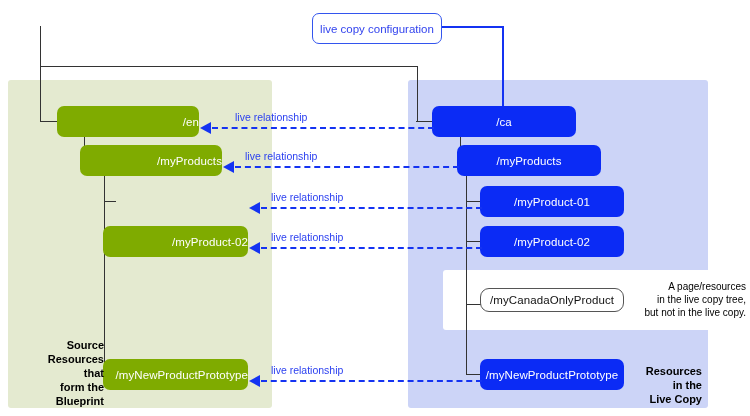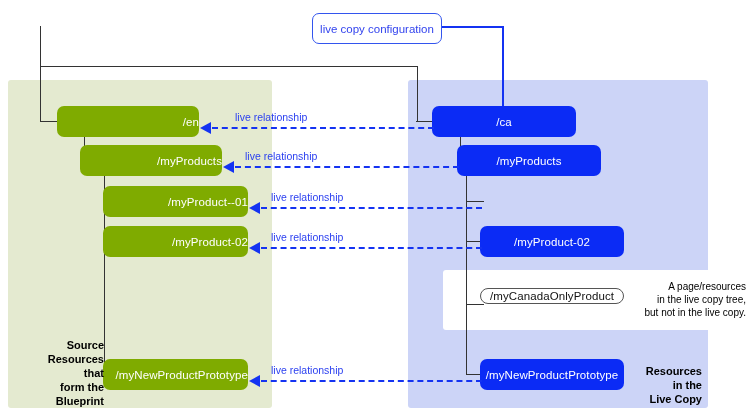--- a/index.html
+++ b/index.html
@@ -139,23 +139,20 @@
   <div class="hline" style="left:104px; top:200.6px; width:12px;"></div>
   <div class="hline" style="left:104px; top:240.6px; width:12px;"></div>
   <div class="hline" style="left:104px; top:373.6px; width:12px;"></div>
 
   <div class="node node-green" style="left:57px; top:106px; width:142px; height:31px;">
     <span>/en</span>
   </div>
   <div class="node node-green" style="left:80px; top:145px; width:142px; height:31px;">
     <span>/myProducts</span>
   </div>
-  <div class="node node-green" style="left:103px; top:186px; width:145px; height:31px;">
-    <span>/myProduct--01</span>
-  </div>
   <div class="node node-green" style="left:103px; top:226px; width:145px; height:31px;">
     <span>/myProduct-02</span>
   </div>
   <div class="node node-green" style="left:103px; top:359px; width:145px; height:31px;">
     <span>/myNewProductPrototype</span>
   </div>
 
   <div class="vline" style="left:460px; top:137px; height:24px;"></div>
   <div class="hline" style="left:460px; top:159.6px; width:18px;"></div>
 
@@ -164,24 +161,27 @@
   <div class="hline" style="left:466px; top:240.6px; width:18px;"></div>
   <div class="hline" style="left:466px; top:303.6px; width:18px;"></div>
   <div class="hline" style="left:466px; top:373.6px; width:18px;"></div>
 
   <div class="node node-blue" style="left:432px; top:106px; width:144px; height:31px;">
     <span>/ca</span>
   </div>
   <div class="node node-blue" style="left:457px; top:145px; width:144px; height:31px;">
     <span>/myProducts</span>
   </div>
+  <div class="node node-blue" style="left:480px; top:186px; width:144px; height:31px;">
+    <span>/myProduct-01</span>
+  </div>
   <div class="node node-blue" style="left:480px; top:226px; width:144px; height:31px;">
     <span>/myProduct-02</span>
   </div>
-  <div class="node node-white" style="left:480px; top:288px; width:144px; height:16px;justify-content:center;">
+  <div class="node node-white" style="left:480px; top:288px; width:144px; height:24px;justify-content:center;">
     <span>/myCanadaOnlyProduct</span>
   </div>
   <div class="node node-blue" style="left:480px; top:359px; width:144px; height:31px;">
     <span>/myNewProductPrototype</span>
   </div>
 
   <div class="dash" style="left:212px; top:127px; width:222px;"></div>
   <div class="arrow-left" style="left:200px; top:122px;"></div>
   <div class="rel-label" style="left:235px; top:111px; width:180px;">live relationship</div>
 

